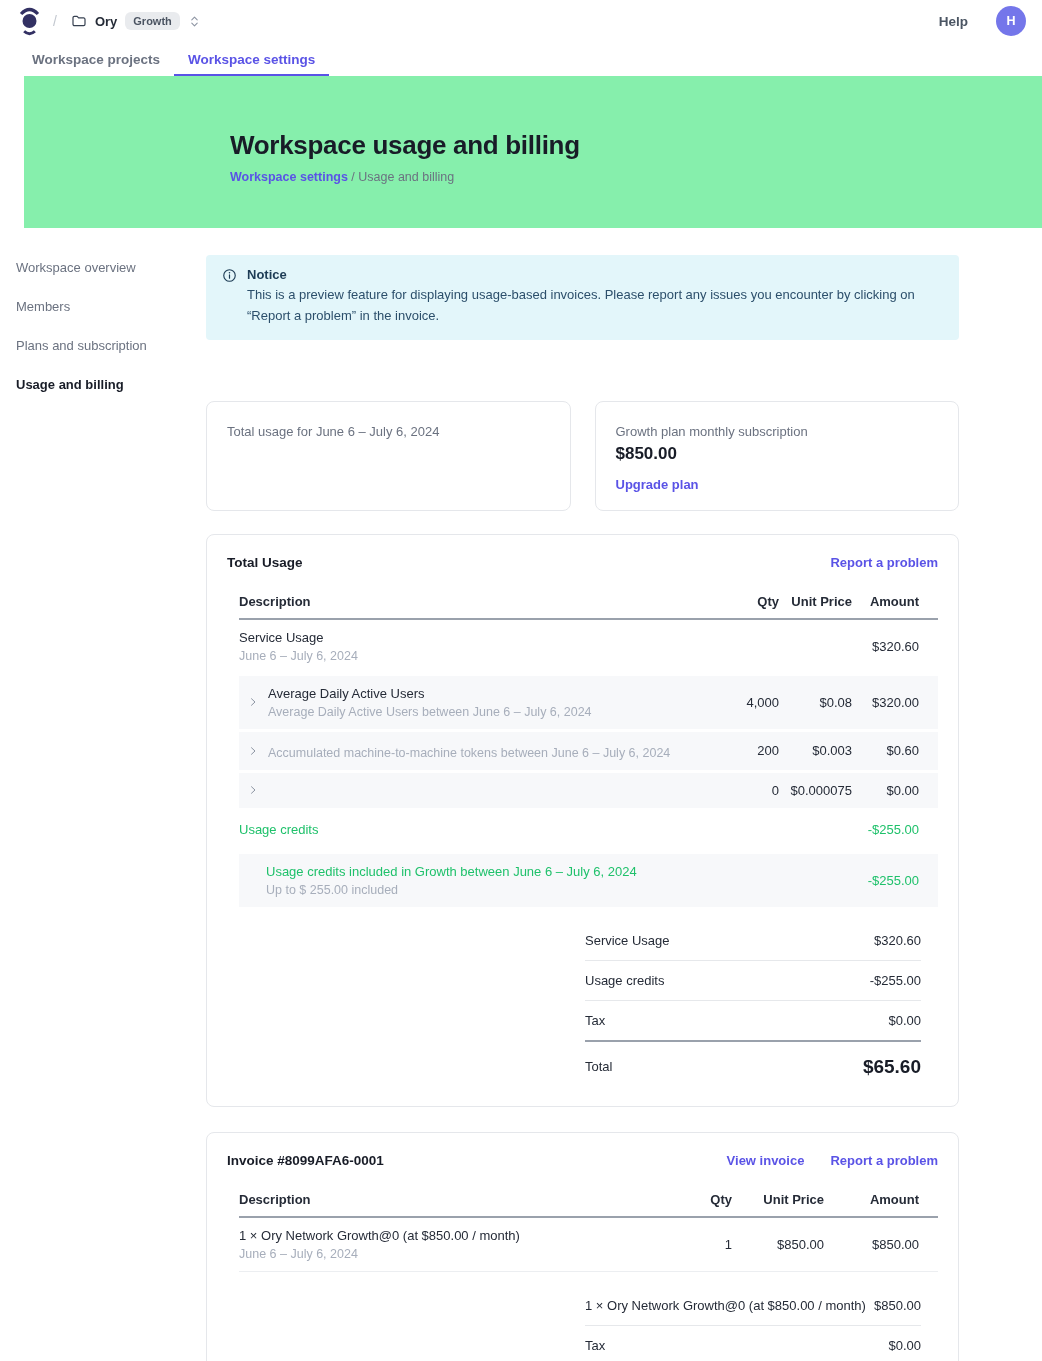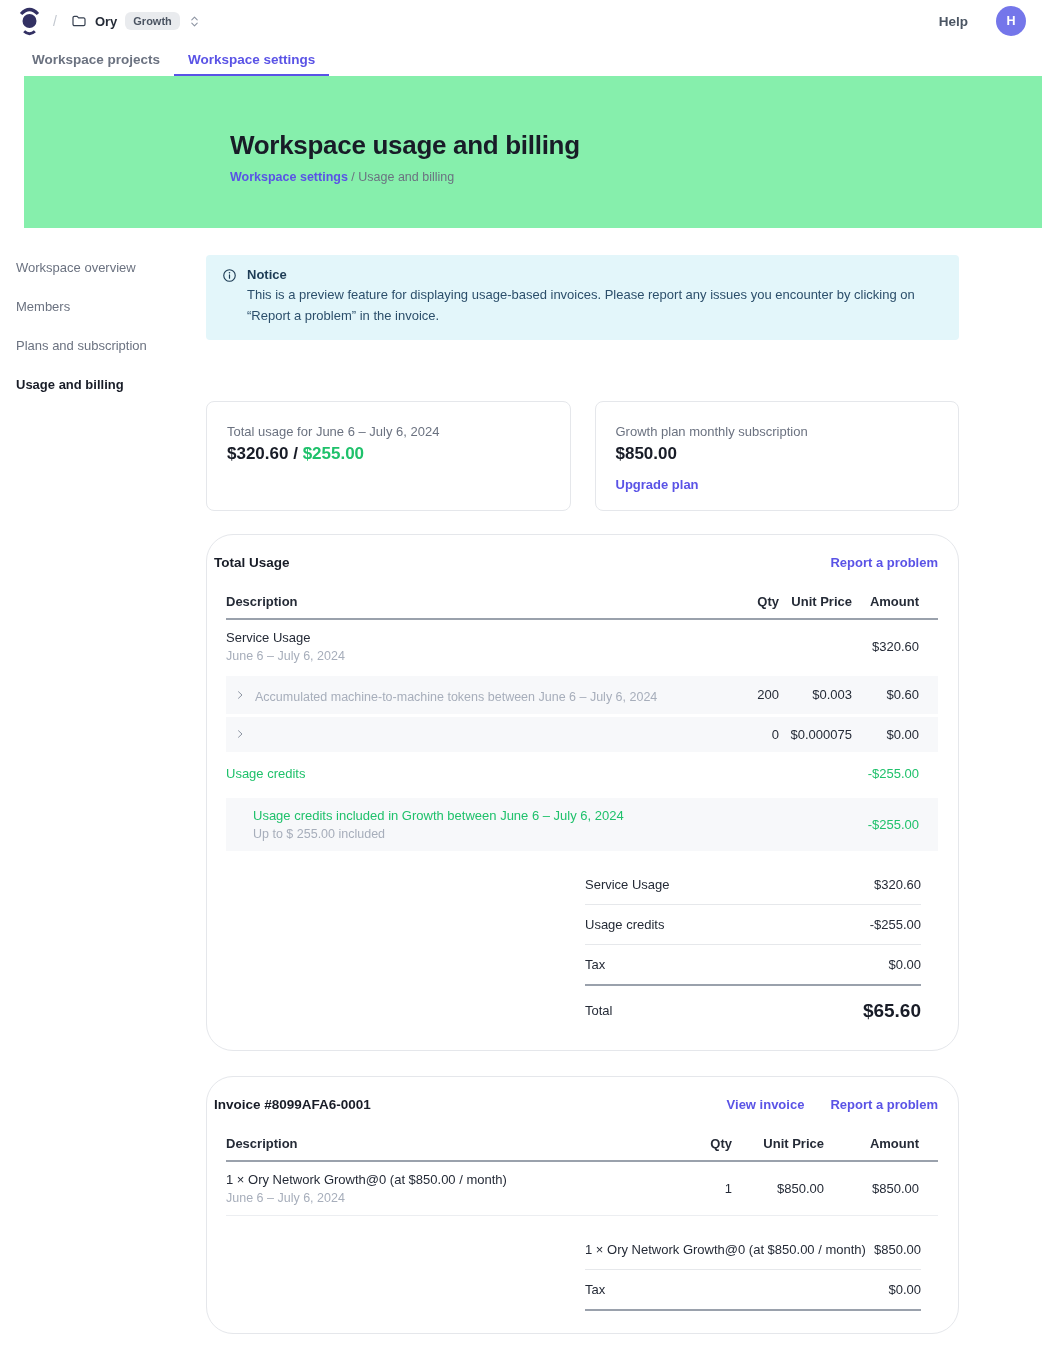--- a/index.html
+++ b/index.html
@@ -45,21 +45,21 @@
   
   .cards { display:flex; gap:24px; margin-bottom:23px; }
   .card { border:1px solid #e5e7eb; border-radius:8px; background:#fff; }
   .sum-card { width:365px; height:110px; padding:22px 20px;margin-top:37px; }
   .sum-label { font-size:13px; color:#6b7280; }
   .sum-value { margin-top:5px; font-size:17px; font-weight:700; color:#181c27; }
   .sum-value .green { color:#1fc16b; }
   .upgrade-link { display:inline-block; margin-top:13px; font-size:13px; font-weight:600; color:#5a53e6; }
 
   
-  .big-card { padding:20px 20px 22px 7px; margin-bottom:25px;border-radius:27px; }
+  .big-card { padding:20px 20px 22px 20px; margin-bottom:25px; }
   .card-head { display:flex; align-items:center; }
   .card-title { font-size:13.5px; font-weight:700; color:#181c27; }
   .card-links { margin-left:auto; display:flex; gap:26px; }
   .card-link { font-size:13px; font-weight:600; color:#5a53e6; }
 
   .tbl { margin:16px 0 0 12px; }
   .u-grid { display:grid; grid-template-columns:1fr 73px 73px 86px; align-items:center; }
   .i-grid { display:grid; grid-template-columns:1fr 100px 92px 86px; align-items:center; }
   .col-h { height:34px; border-bottom:2px solid #9aa1ac; }
   .col-h > div { font-size:13px; font-weight:700; color:#252b37; }
@@ -157,21 +157,20 @@
       </span>
       <div>
         <div class="notice-title">Notice</div>
         <div class="notice-body">This is a preview feature for displaying usage-based invoices. Please report any issues you encounter by clicking on “Report a problem” in the invoice.</div>
       </div>
     </div>
 
     <div class="cards">
       <div class="card sum-card">
         <div class="sum-label">Total usage for June 6 – July 6, 2024</div>
-        <div class="sum-value"><span>$320.60</span><span> / </span><span class="green">$255.00</span></div>
       </div>
       <div class="card sum-card">
         <div class="sum-label">Growth plan monthly subscription</div>
         <div class="sum-value">$850.00</div>
         <a class="upgrade-link">Upgrade plan</a>
       </div>
     </div>
 
     <div class="card big-card">
       <div class="card-head">
@@ -192,20 +191,36 @@
         <div class="u-grid t-row row-group">
           <div class="desc-plain">
             <div class="r-title">Service Usage</div>
             <div class="r-sub">June 6 – July 6, 2024</div>
           </div>
           <div></div>
             <div></div>
           <div class="num cell-r pad-amt">$320.60</div>
         </div>
 
+        <div class="u-grid t-row row-sub">
+          <div class="desc">
+            <span class="chev">
+                <svg width="12" height="12" viewBox="0 0 24 24">
+                  <path d="M9 5.5l7 6.5-7 6.5" class="chev-svg"></path>
+                </svg>
+              </span>
+            <div>
+              <div class="r-title">Average Daily Active Users</div>
+              <div class="r-sub">Average Daily Active Users between June 6 – July 6, 2024</div>
+            </div>
+          </div>
+          <div class="num cell-r">4,000</div>
+          <div class="num cell-r">$0.08</div>
+          <div class="num cell-r pad-amt">$320.00</div>
+        </div>
 
         <div class="u-grid t-row row-sub">
           <div class="desc">
             <span class="chev">
                 <svg width="12" height="12" viewBox="0 0 24 24">
                   <path d="M9 5.5l7 6.5-7 6.5" class="chev-svg"></path>
                 </svg>
               </span>
             <div>
               <div class="r-sub">Accumulated machine-to-machine tokens between June 6 – July 6, 2024</div>

